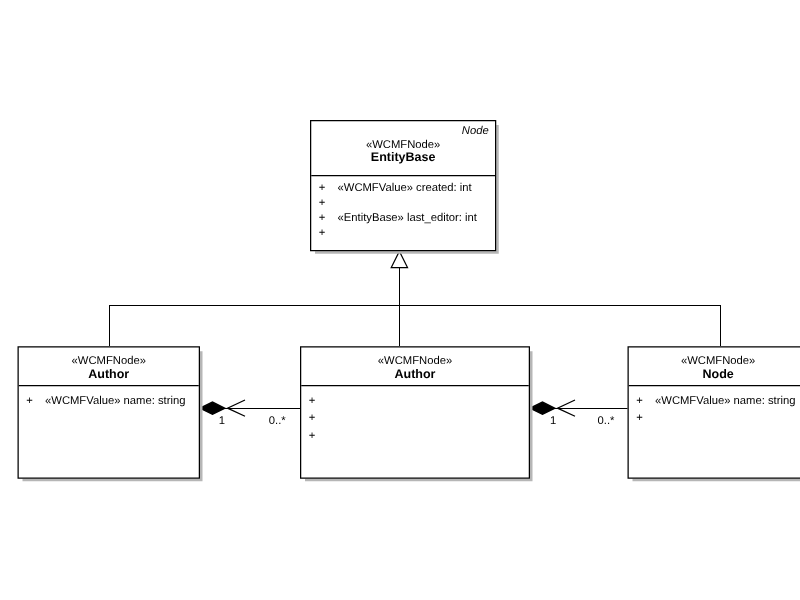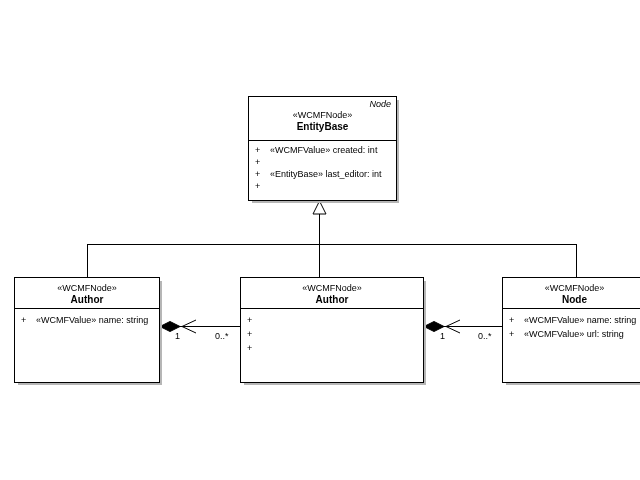--- a/index.html
+++ b/index.html
@@ -118,21 +118,20 @@
       <div class="stereo">«WCMFNode»</div>
       <div class="cname">Node</div>
     </div>
     <div class="attrs">
       <div class="attr-row">
         <span class="vis">+</span>
         <span>«WCMFValue» name:  string</span>
       </div>
       <div class="attr-row">
         <span class="vis">+</span>
-        <span>«WCMFValue» url:  string</span>
       </div>
     </div>
   </div>
 
   <span class="mult" style="left:163px;top:331px">1</span>
   <span class="mult" style="left:203px;top:331px">0..*</span>
   <span class="mult" style="left:428px;top:331px">1</span>
   <span class="mult" style="left:466px;top:331px">0..*</span>
 
 </div>

